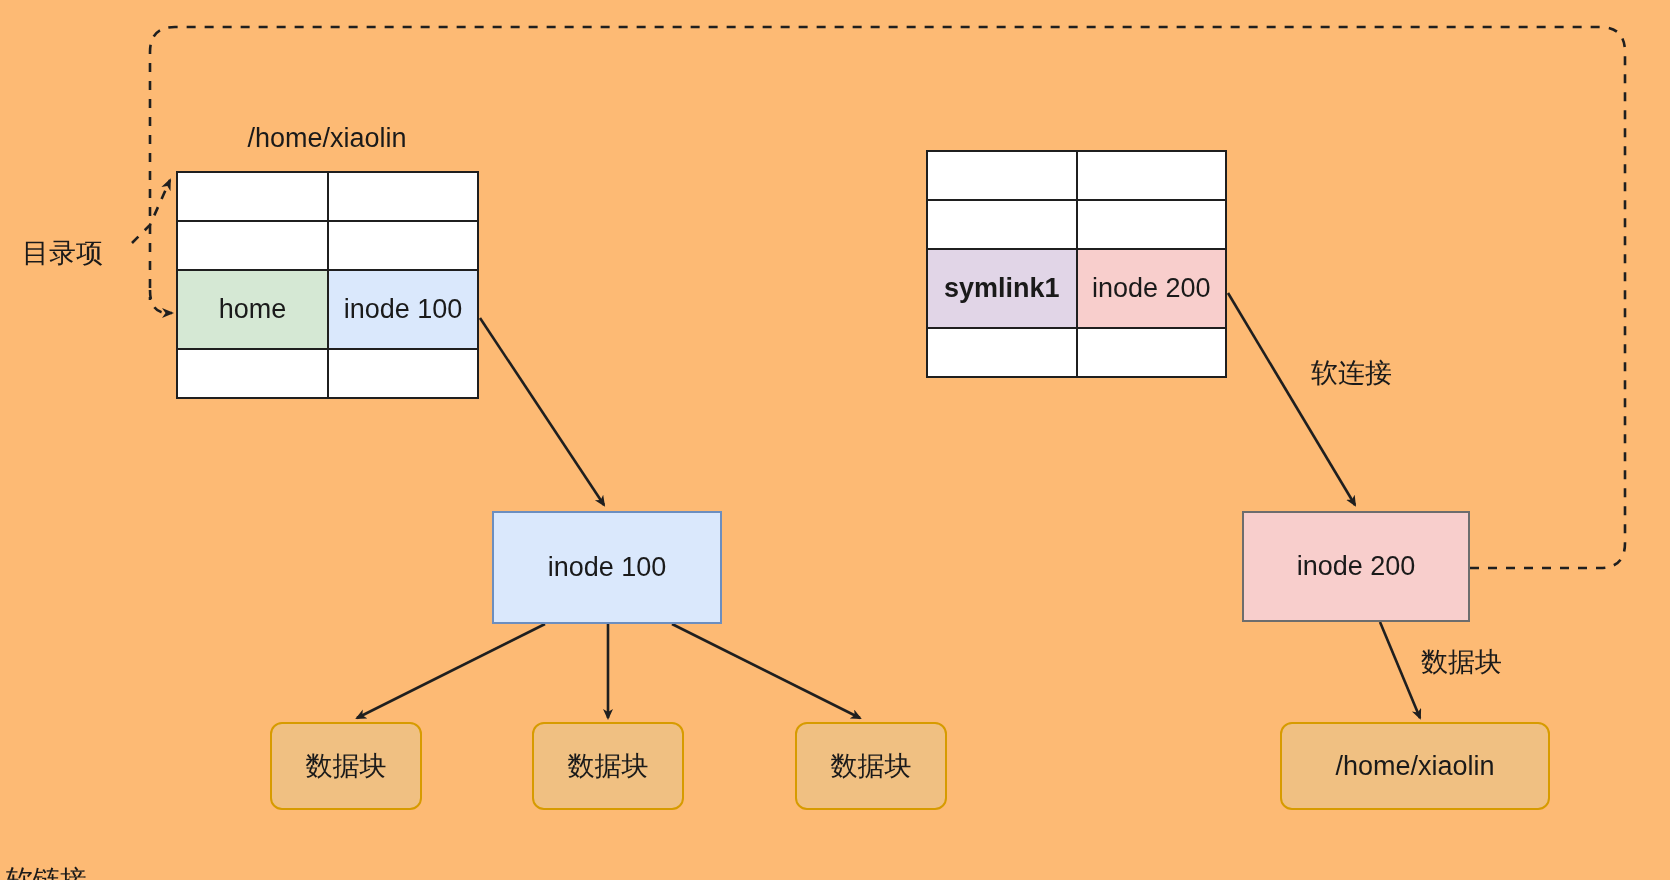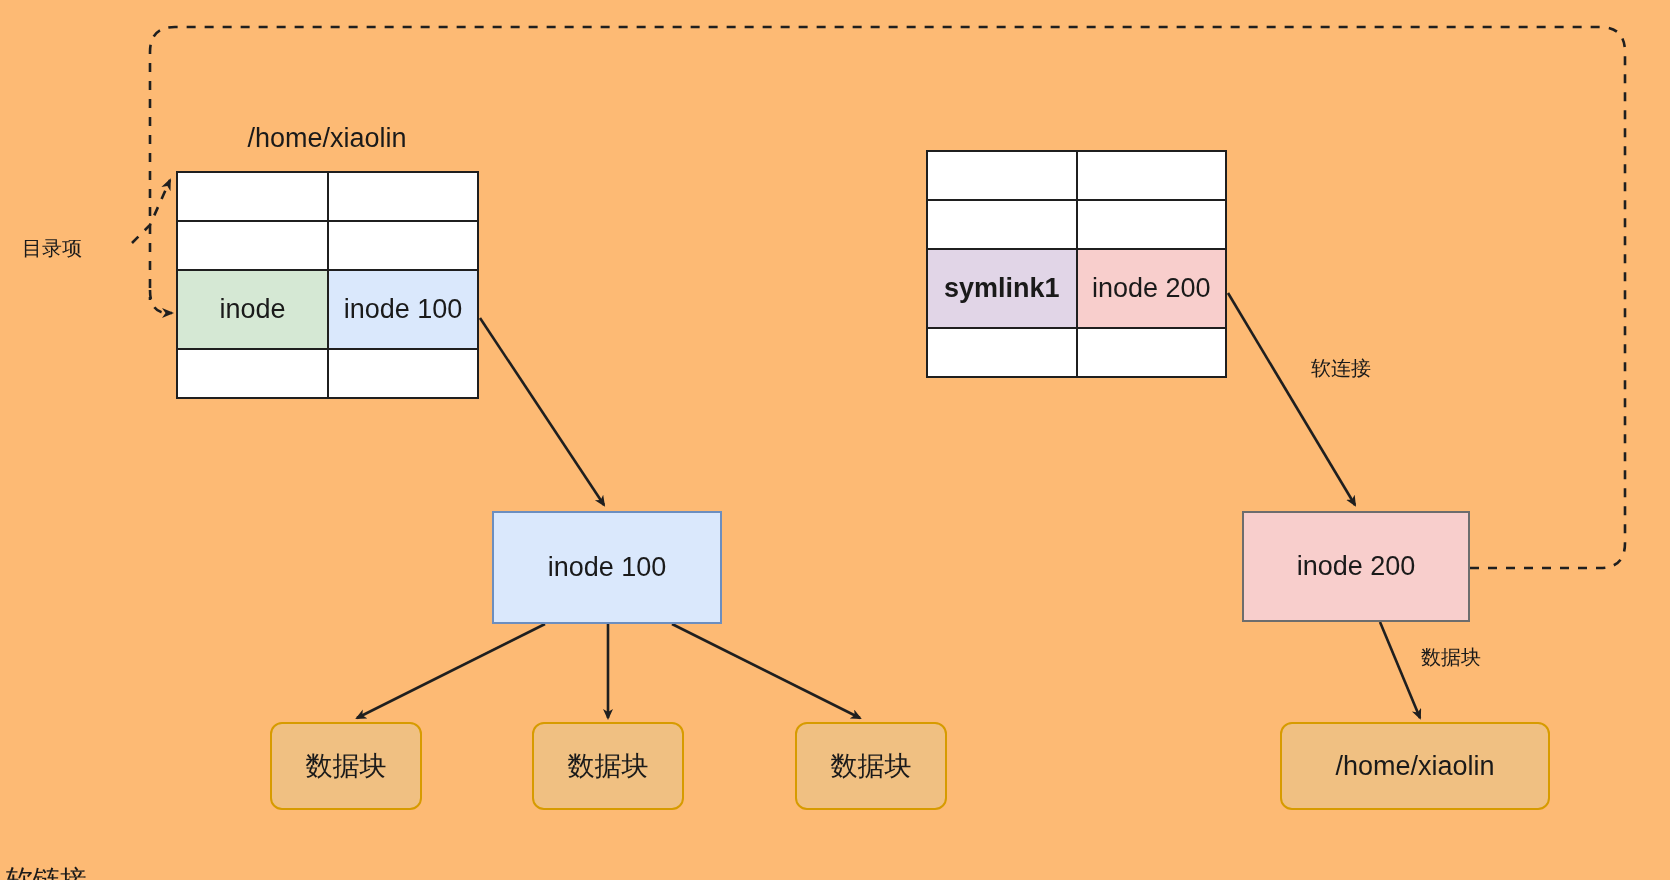--- a/index.html
+++ b/index.html
@@ -21,21 +21,21 @@
     position: absolute;
     left: 0;
     top: 0;
     width: 1670px;
     height: 880px;
     pointer-events: none;
   }
   .free-label {
     position: absolute;
     color: #1a1a1a;
-    font-size: 20px;
+    font-size: 27px;
     white-space: nowrap;
   }
   .dir-title {
     position: absolute;
     color: #1a1a1a;
     font-size: 27px;
     white-space: nowrap;
     text-align: center;
   }
   
@@ -133,21 +133,21 @@
       <div class="dir-cell" style="width:152px; background:#ffffff;"></div>
       <div class="dir-cell" style="width:149px; background:#ffffff;"></div>
     </div>
 
     <div class="dir-row">
       <div class="dir-cell" style="width:152px; background:#ffffff;"></div>
       <div class="dir-cell" style="width:149px; background:#ffffff;"></div>
     </div>
 
     <div class="dir-row">
-      <div class="dir-cell" style="width:152px; background:#d5e8d4;">inode</div>
+      <div class="dir-cell" style="width:152px; background:#d5e8d4;">home</div>
       <div class="dir-cell" style="width:149px; background:#dae8fc;">inode 100</div>
     </div>
 
     <div class="dir-row">
       <div class="dir-cell" style="width:152px; background:#ffffff;"></div>
       <div class="dir-cell" style="width:149px; background:#ffffff;"></div>
     </div>
   </div>
 
   <div class="dir-table" style="left:926px; top:150px; width:301px; height:228px;">

